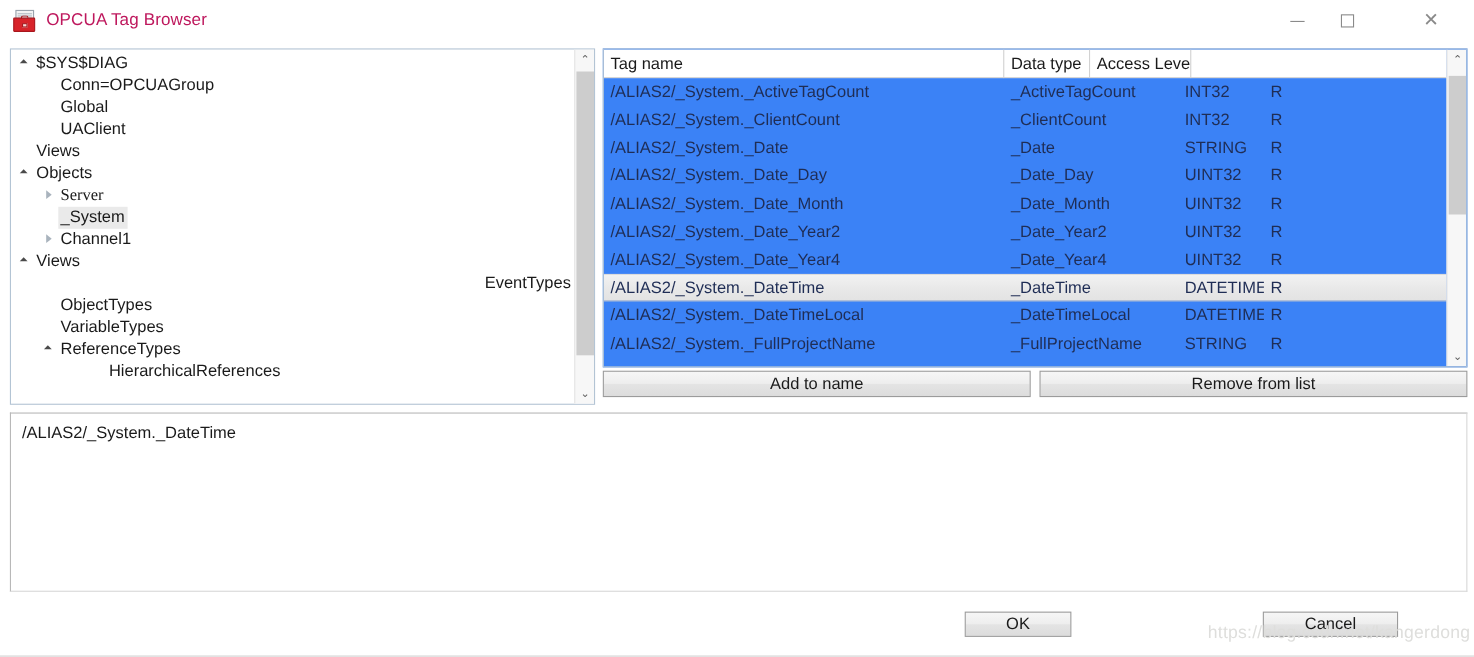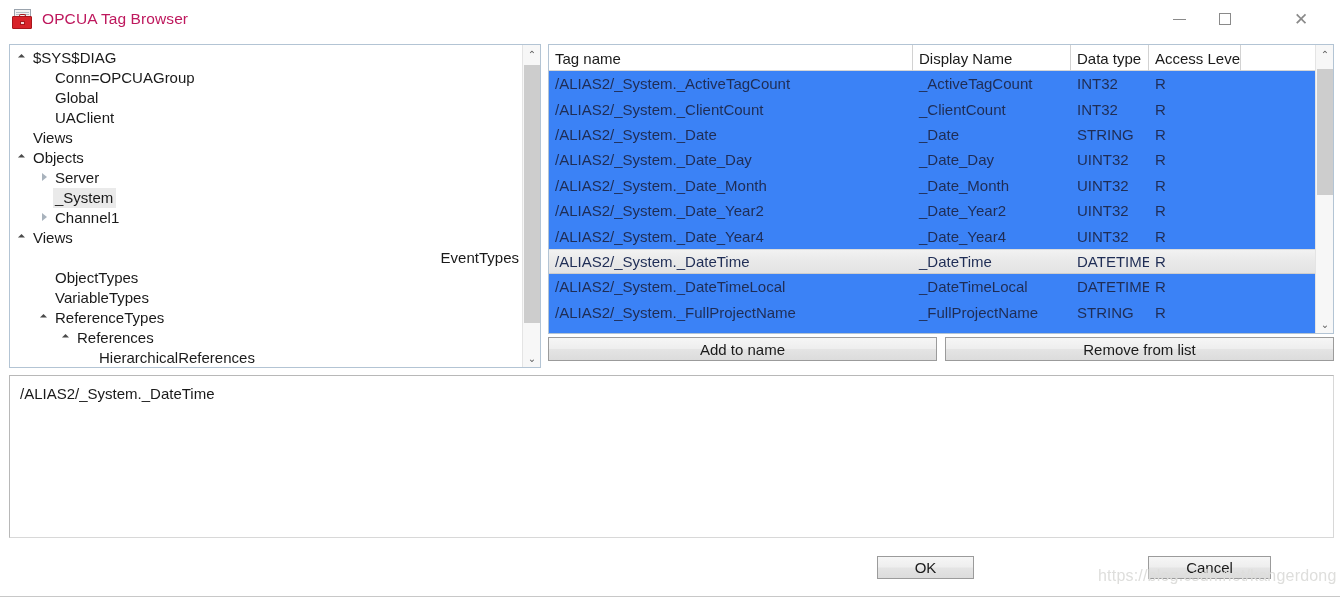--- a/index.html
+++ b/index.html
@@ -311,21 +311,21 @@
           <span class="lbl">UAClient</span>
         </div>
         <div class="tnode" style="padding-left: 6px;">
           <span class="exp none"></span>
           <span class="lbl">Views</span>
         </div>
         <div class="tnode" style="padding-left: 6px;">
           <span class="exp open"></span>
           <span class="lbl">Objects</span>
         </div>
-        <div class="tnode" style="padding-left: 28px;">
+        <div class="tnode" style="padding-left: 28px; font-family: Liberation Serif, serif;">
           <span class="exp closed"></span>
           <span class="lbl">Server</span>
         </div>
         <div class="tnode sel" style="padding-left: 28px;">
           <span class="exp none"></span>
           <span class="lbl">_System</span>
         </div>
         <div class="tnode" style="padding-left: 28px;">
           <span class="exp closed"></span>
           <span class="lbl">Channel1</span>
@@ -342,41 +342,36 @@
           <span class="exp none"></span>
           <span class="lbl">ObjectTypes</span>
         </div>
         <div class="tnode" style="padding-left: 28px;">
           <span class="exp none"></span>
           <span class="lbl">VariableTypes</span>
         </div>
         <div class="tnode" style="padding-left: 28px;">
           <span class="exp open"></span>
           <span class="lbl">ReferenceTypes</span>
-        </div>
-        <div class="tnode" style="padding-left: 50px;">
-          <span class="exp open"></span>
-          <span class="lbl">References</span>
         </div>
         <div class="tnode" style="padding-left: 72px;">
           <span class="exp none"></span>
           <span class="lbl">HierarchicalReferences</span>
         </div>
       </div>
     <div class="vscroll" id="tree-scroll">
       <div class="arrow up">⌃</div>
       <div class="thumb" style="top:20px;height:258px;"></div>
       <div class="arrow down">⌄</div>
     </div>
   </div>
 
   <div id="table-panel">
     <div id="thead">
         <div class="th" style="width: 364px;">Tag name</div>
-        <div class="th" style="width: 158px;">Display Name</div>
         <div class="th" style="width: 78px;">Data type</div>
         <div class="th" style="width: 92px;">Access Level</div>
         <div class="th" style="flex: 1 1 auto; border-right: none;"></div>
       </div>
     <div id="tbody">
         <div class="trow">
           <div class="td c-tag">/ALIAS2/_System._ActiveTagCount</div>
           <div class="td c-disp">_ActiveTagCount</div>
           <div class="td c-type">INT32</div>
           <div class="td c-acc">R</div>

